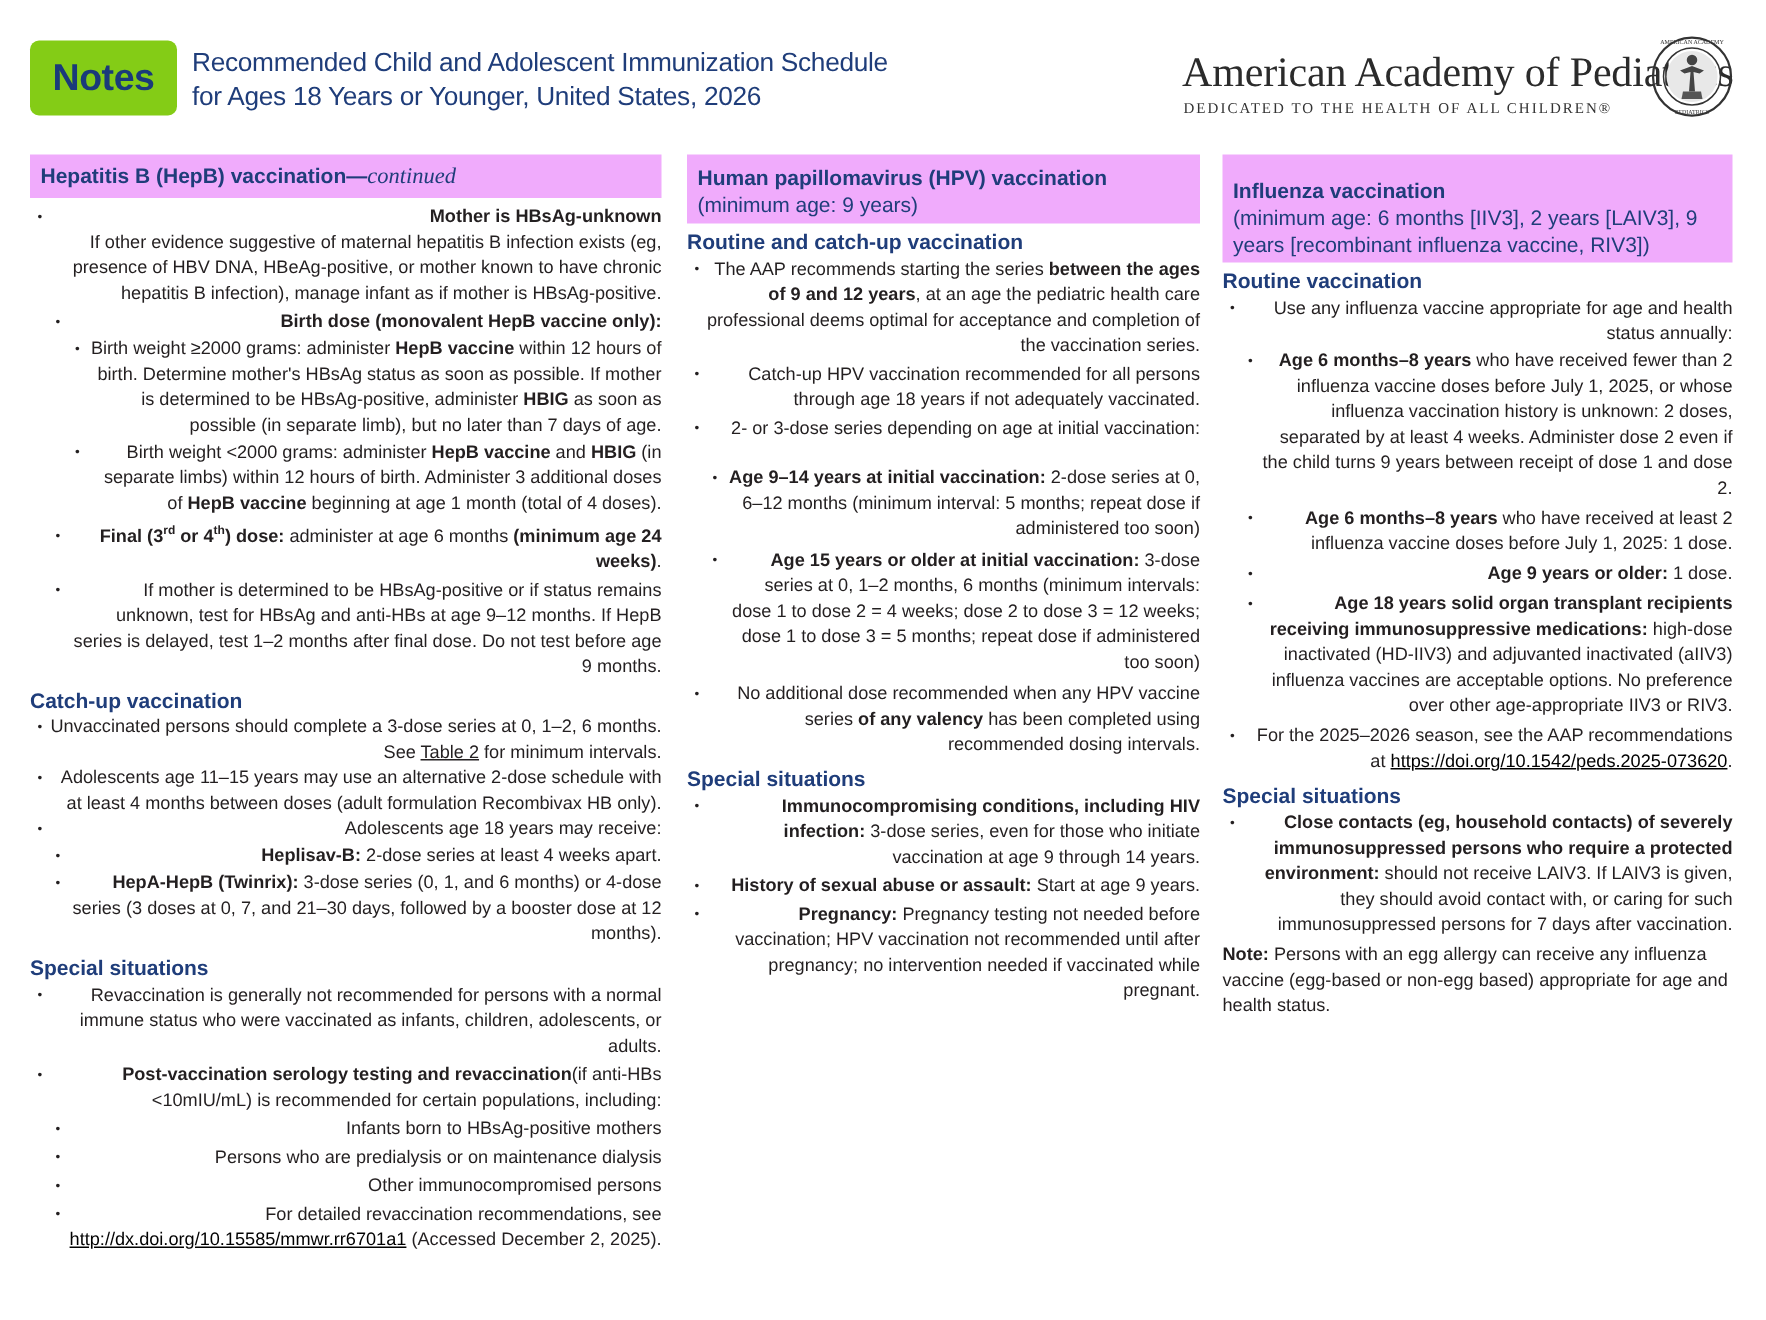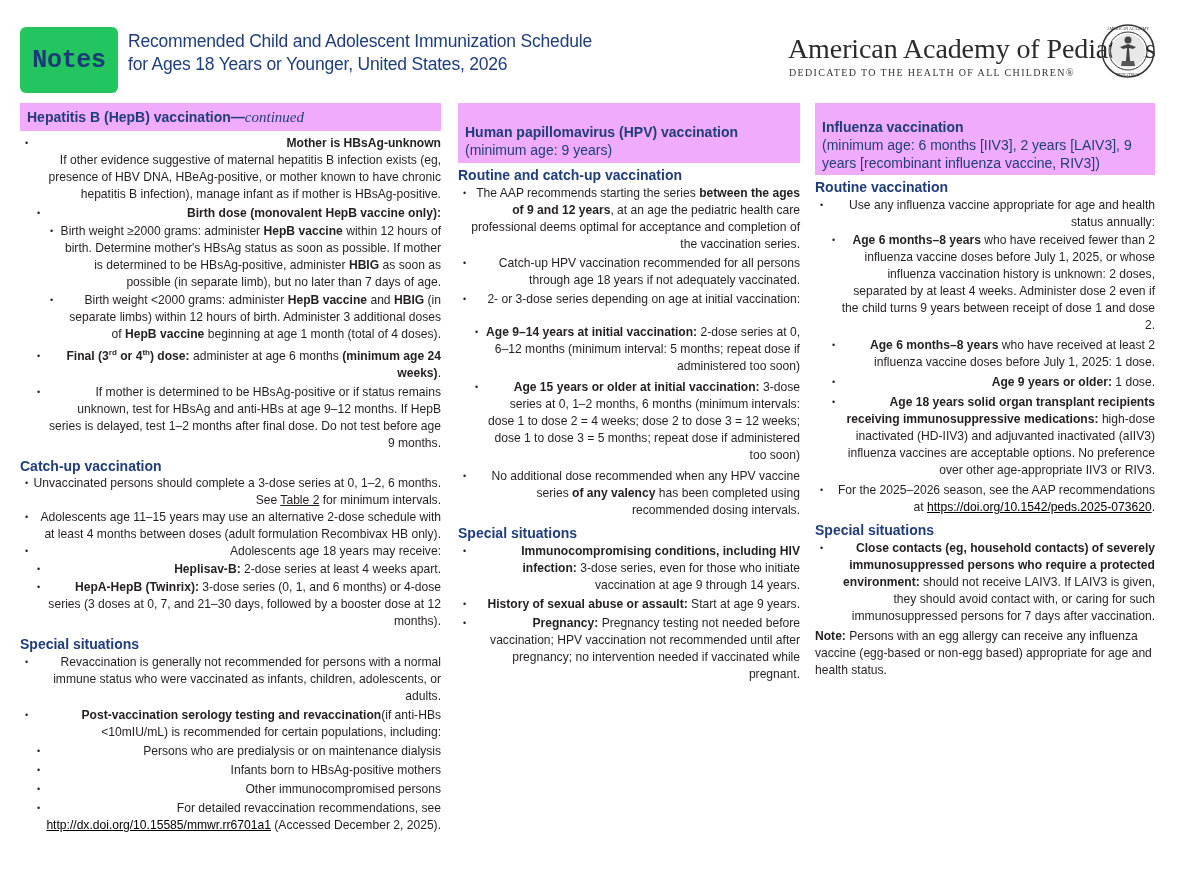--- a/index.html
+++ b/index.html
@@ -1,21 +1,21 @@
 <!DOCTYPE html>
 <html><head>
 <meta charset="utf-8">
 <style>
   * { box-sizing: border-box; margin: 0; padding: 0; }
   html, body { width: 1177px; height: 880px; background: #ffffff; overflow: hidden; }
   body { font-family: "Liberation Sans", sans-serif; color: #231f20; position: relative; }
 
   .header { position: absolute; left: 0; top: 0; width: 1177px; height: 100px; }
-  .notes-badge { position: absolute; left: 20px; top: 27px; width: 98px; height: 66px; background: #22c55e; border-radius: 6px;
-    display: flex; align-items: center; justify-content: center; color: #1a3a7a; font-weight: bold; font-size: 25px; letter-spacing: -0.3px; font-family: Liberation Mono, monospace; }
+  .notes-badge { position: absolute; left: 20px; top: 27px; width: 98px; height: 50px; background: #84cc16; border-radius: 6px;
+    display: flex; align-items: center; justify-content: center; color: #1a3a7a; font-weight: bold; font-size: 25px; letter-spacing: -0.3px; }
   .title { position: absolute; left: 128px; top: 30px; color: #1f3d7a; font-size: 17.5px; line-height: 23px; letter-spacing: -0.2px; }
   .aap-name { position: absolute; left: 788px; top: 33px; font-family: "Liberation Serif", serif; font-size: 28px; color: #2b2b2b; letter-spacing: -0.1px; text-align: center; }
   .aap-tag { position: absolute; left: 789px; top: 67px; font-family: "Liberation Serif", serif; font-size: 10px; color: #333; letter-spacing: 1.35px; }
   .seal { position: absolute; left: 1100px; top: 23px; width: 56px; height: 56px; }
 
   .col { position: absolute; top: 103px; font-size: 12.1px; line-height: 17px; color: #231f20; }
   .col1 { left: 20px; width: 421px; }
   .col2 { left: 458px; width: 342px; }
   .col3 { left: 815px; width: 340px; }
 
@@ -100,31 +100,31 @@
       </ul>
     </li>
   </ul>
 
   <div class="sub-head">Special situations</div>
   <ul class="l1">
     <li>Revaccination is generally not recommended for persons with a normal immune status who were vaccinated as infants, children, adolescents, or adults.</li>
     <li>
       <b>Post-vaccination serology testing and revaccination</b><span>(if anti-HBs &lt;10mIU/mL) is recommended for certain populations, including:</span>
       <ul class="l2">
+        <li>Infants born to HBsAg-positive mothers</li>
         <li>Persons who are predialysis or on maintenance dialysis</li>
-        <li>Infants born to HBsAg-positive mothers</li>
         <li>Other immunocompromised persons</li>
         <li><span>For detailed revaccination recommendations, see </span><a>http://dx.doi.org/10.15585/mmwr.rr6701a1</a><span> (Accessed December 2, 2025).</span></li>
       </ul>
     </li>
   </ul>
 </div>
 
 <div class="col col2">
-  <div class="sec-head" style="padding-top:20px;padding-bottom:4px;">
+  <div class="sec-head" style="padding-top:6px;padding-bottom:4px;">
     <div>Human papillomavirus (HPV) vaccination</div>
     <div class="sub">(minimum age: 9 years)</div>
   </div>
   <div class="sub-head" style="margin-top:3px;">Routine and catch-up vaccination</div>
   <ul class="l1 sp">
     <li><span>The AAP recommends starting the series </span><b>between the ages of 9 and 12 years</b><span>, at an age the pediatric health care professional deems optimal for acceptance and completion of the vaccination series.</span></li>
     <li>Catch-up HPV vaccination recommended for all persons through age 18 years if not adequately vaccinated.</li>
     <li>
       <span>2- or 3-dose series depending on age at initial vaccination:</span>
       <ul class="l2">

